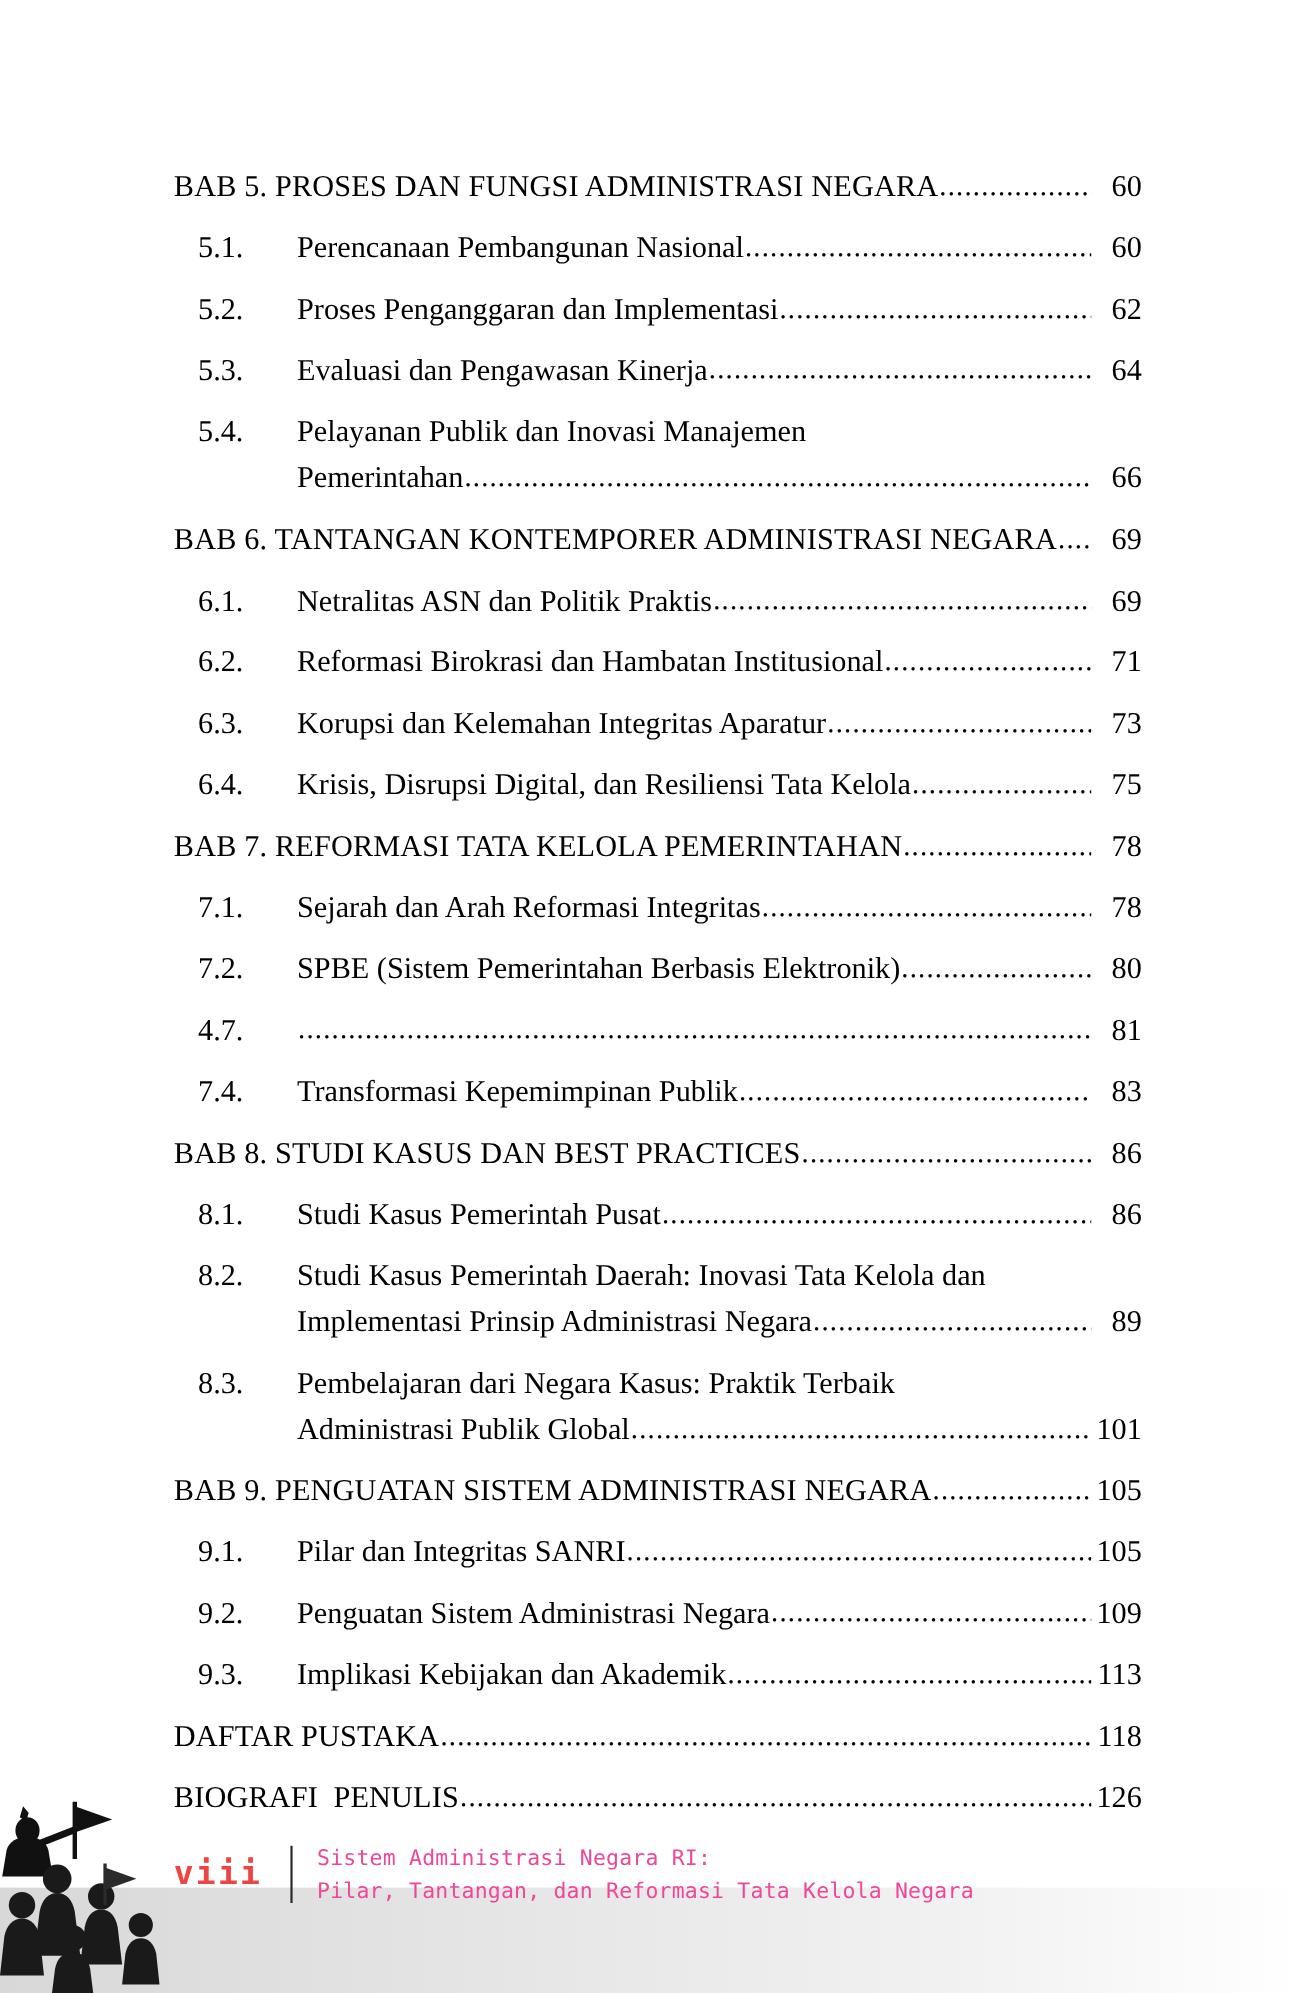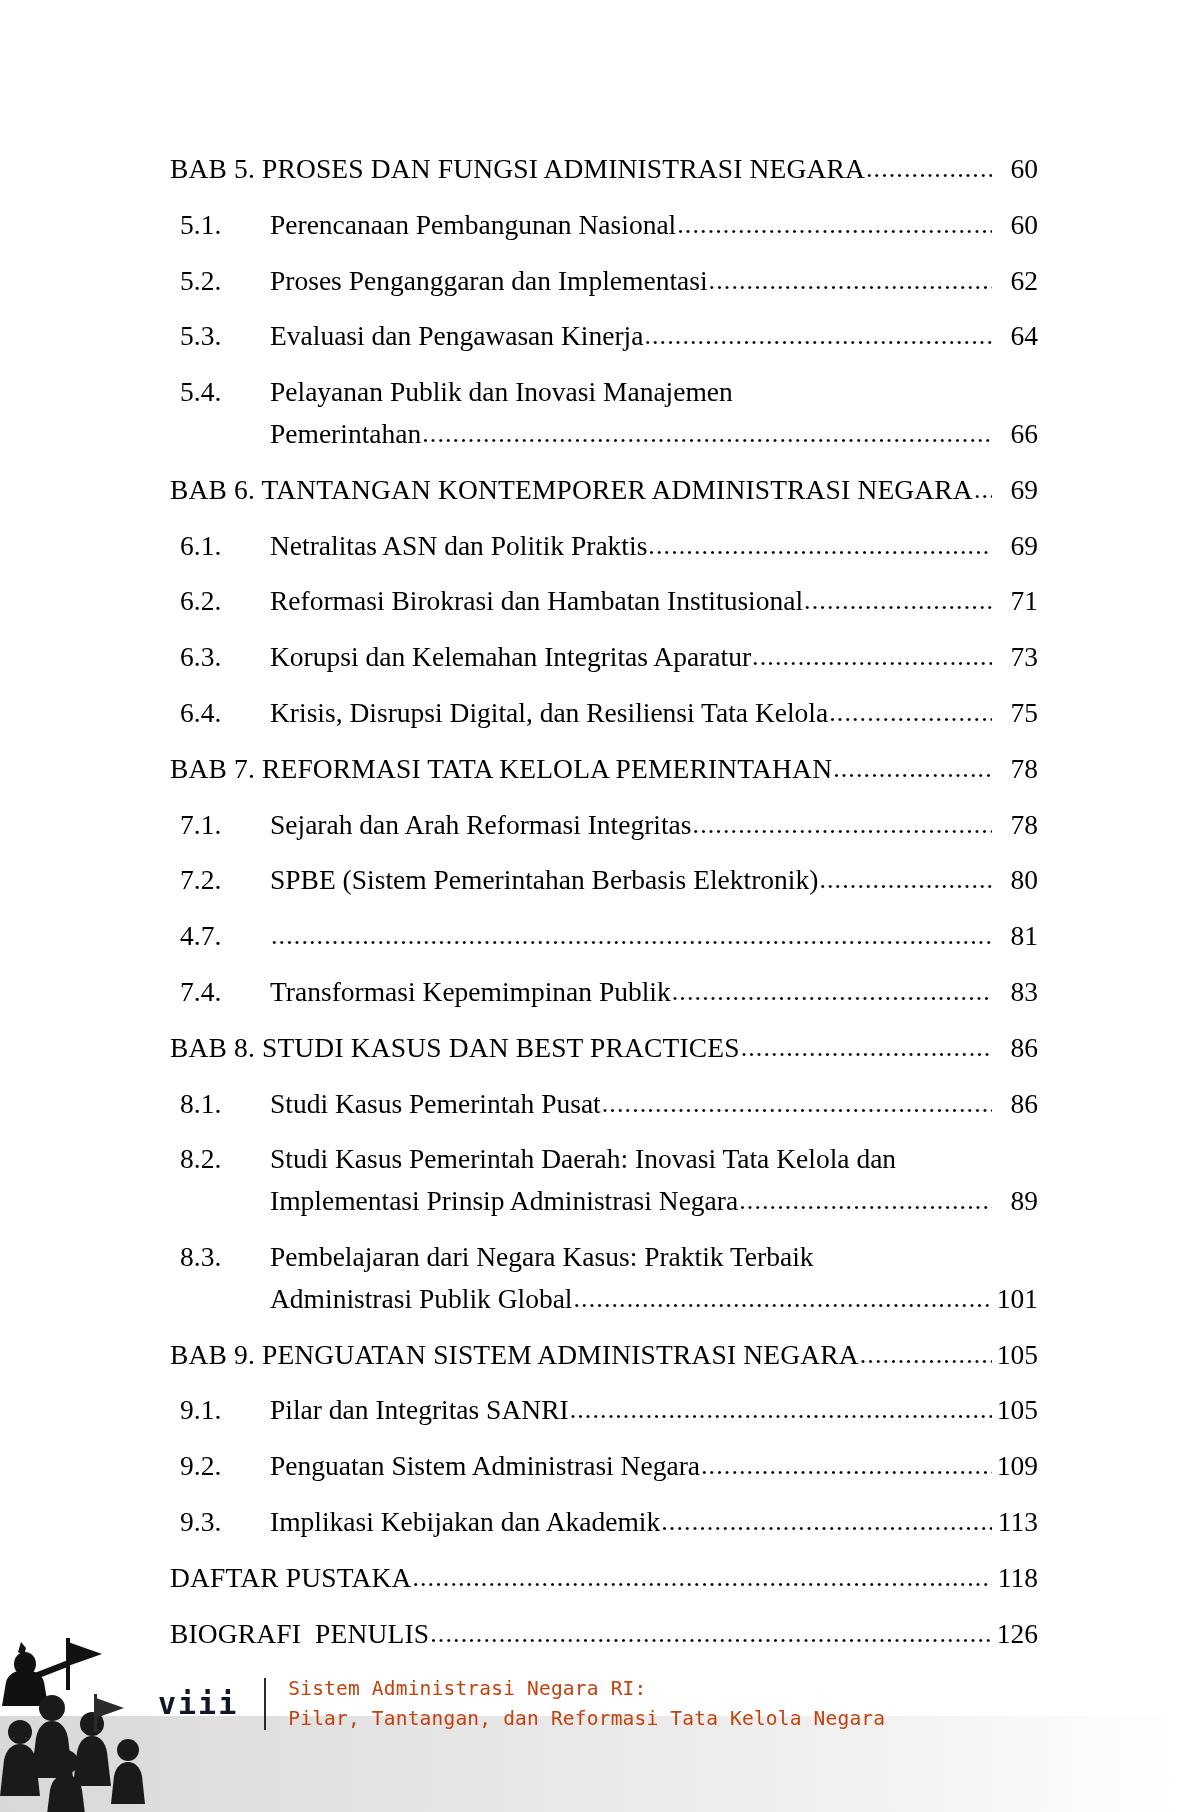--- a/index.html
+++ b/index.html
@@ -33,21 +33,20 @@
   .row {
     display: flex;
     align-items: flex-start;
     font-size: 27.5px;
     line-height: 1.52;
     margin-bottom: 15px;
   }
   .row.chapter {
     font-size: 27.5px;
     margin-bottom: 14px;
-    margin-left: 12px;
   }
   .row.section {
     margin-bottom: 14px;
   }
 
   .num {
     flex: 0 0 auto;
     width: 112px;
     padding-left: 22px;
     box-sizing: border-box;
@@ -129,33 +128,33 @@
     left: 158px;
     bottom: 78px;
     display: flex;
     align-items: center;
   }
   .folio {
     font-family: "DejaVu Sans Mono", monospace;
     font-size: 30px;
     font-weight: 700;
     letter-spacing: 2px;
-    color: #0f172a;
+    color: #ef4444;
   }
   .fdivider {
     width: 2px;
     height: 52px;
     background: #2b2b2b;
     margin: 0 22px 0 26px;
   }
   .ftitle {
     font-family: "DejaVu Sans Mono", monospace;
     font-size: 19.5px;
     line-height: 1.55;
-    color: #c2410c;
+    color: #ec4899;
     letter-spacing: 0.2px;
   }
 </style>
 </head>
 <body>
 
 <div class="page">
 
   <div class="toc">
       <div class="row chapter">

